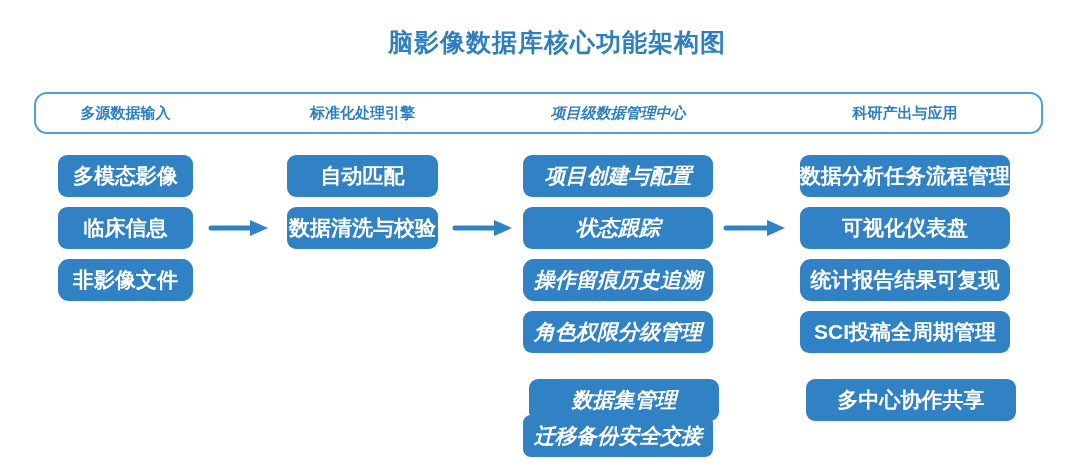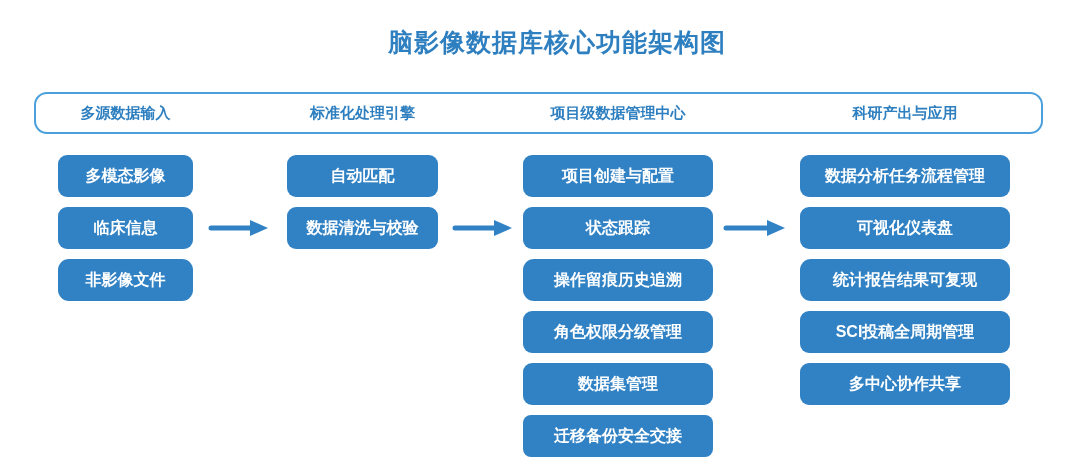--- a/index.html
+++ b/index.html
@@ -15,31 +15,31 @@
     position:absolute;left:34px;top:92px;width:1009px;height:42px;box-sizing:border-box;
     border:2px solid var(--band-border,#4ba0dc);border-radius:13px;background:#fff;
   }
   .stage{
     position:absolute;top:98px;height:30px;display:flex;align-items:center;justify-content:center;
     font-weight:bold;font-size:15px;color:var(--heading,#2e7fc0);white-space:nowrap;
   }
   .node{
     position:absolute;height:42px;box-sizing:border-box;
     background:var(--box,#3182c4);border-radius:9px;
-    color:#fff;font-weight:bold;font-size:16px;
+    color:#fff;font-weight:bold;font-size:21px;
     display:flex;align-items:center;justify-content:center;white-space:nowrap;
   }
   
   .c1{left:58px;width:135px;}
   .c2{left:287px;width:151px;}
-  .c3{left:523px;width:190px;}
+  .c3{left:523px;width:190px;font-style:italic;}
   .c4{left:800px;width:210px;}
   
   .r1{top:155px;} .r2{top:207px;} .r3{top:259px;border-radius:11px;}
-  .r4{top:311px;} .r5{top:363px;} .r6{top:415px;border-radius:8px;}
+  .r4{top:311px;} .r5{top:379px;margin-left:6px;} .r6{top:415px;border-radius:8px;}
   
   .arrow{position:absolute;top:220px;height:16px;}
   .a1{left:208px;width:60px;}
   .a2{left:452px;width:60px;}
   .a3{left:723px;width:62px;}
   .arrow svg{display:block;width:100%;height:100%;}
   .arrow line{stroke:var(--arrow,#3182c4);stroke-width:5;stroke-linecap:round;}
   .arrow polygon{fill:var(--arrow,#3182c4);}
 </style>
 </head>

